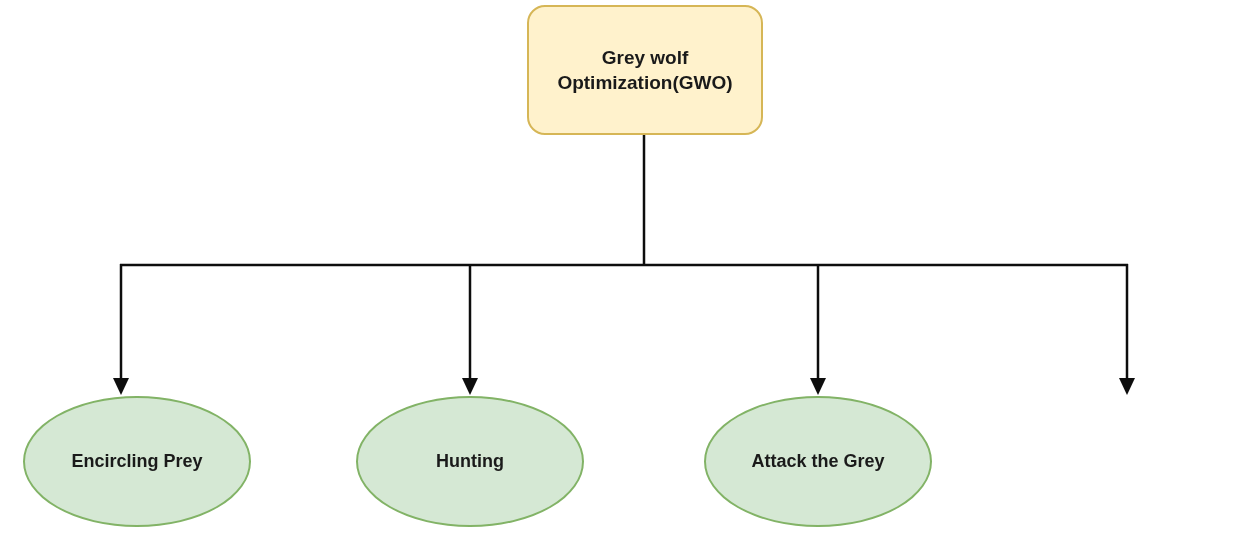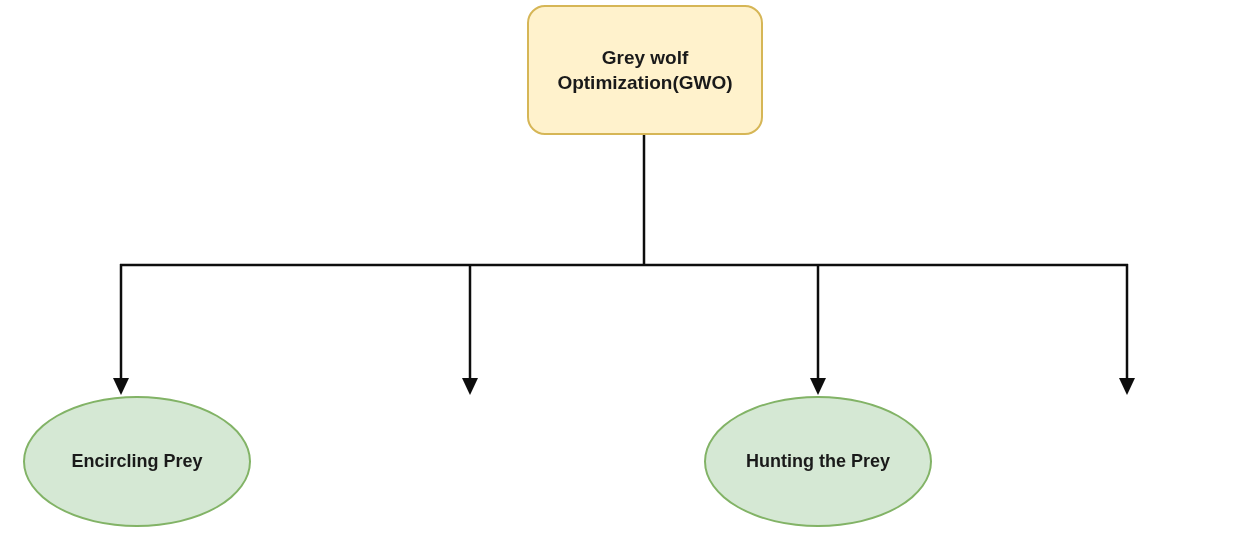--- a/index.html
+++ b/index.html
@@ -85,19 +85,22 @@
   </svg>
 
   <div class="node node-root">
     <span>Grey wolf Optimization(GWO)</span>
   </div>
 
   <div class="node node-ellipse c1">
     <span>Encircling Prey</span>
   </div>
 
+  <div class="node node-ellipse c2">
+    <span>Hunting</span>
+  </div>
 
   <div class="node node-ellipse c3">
-    <span>Hunting the Prey</span>
+    <span>Attack the Grey</span>
   </div>
 
 
 </div>
 
 </body></html>

